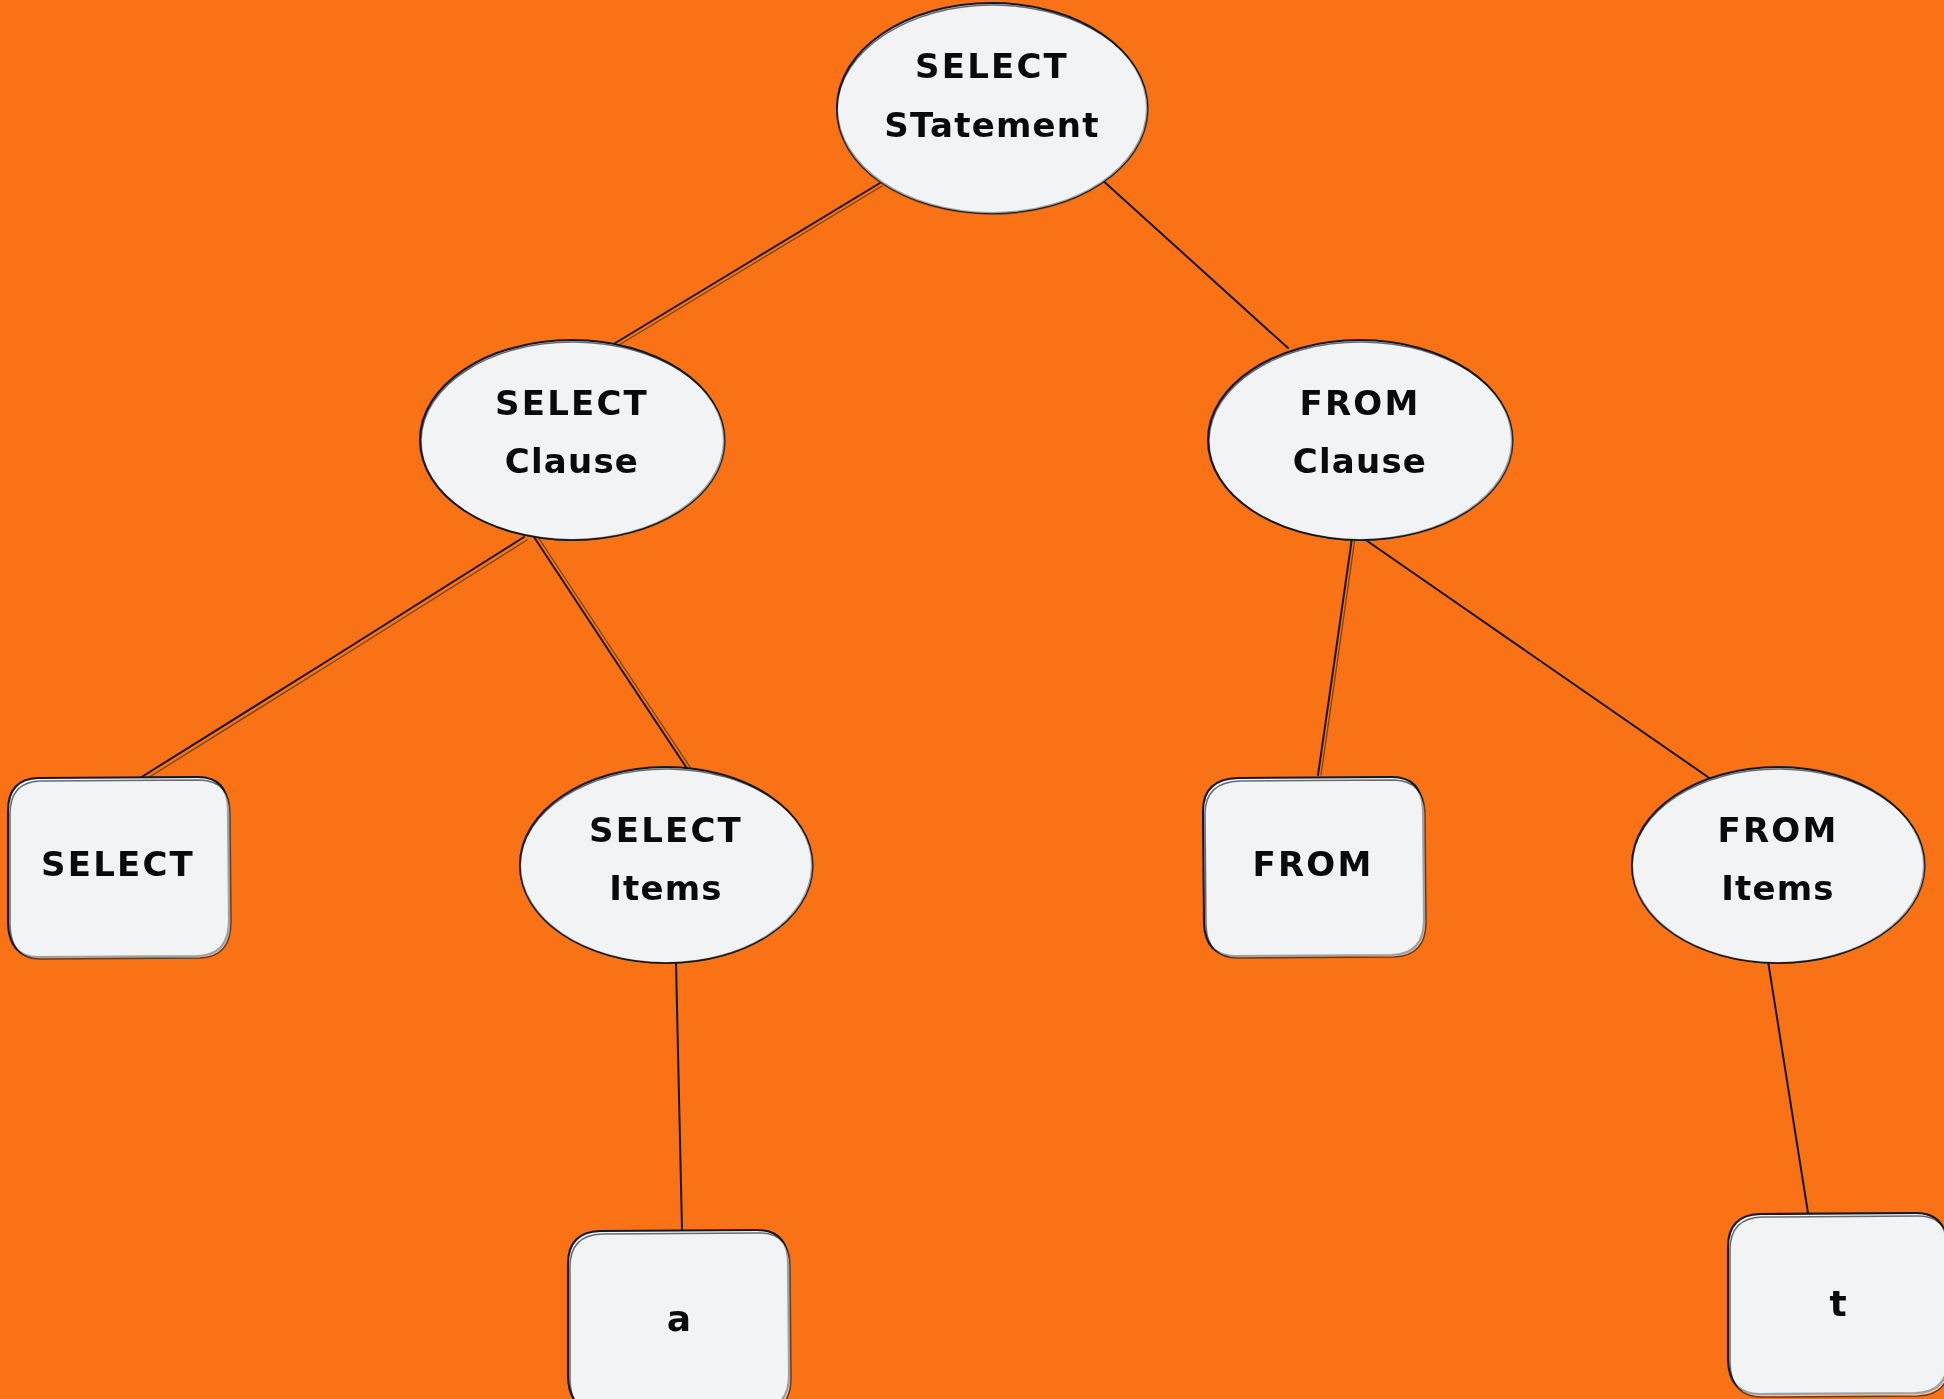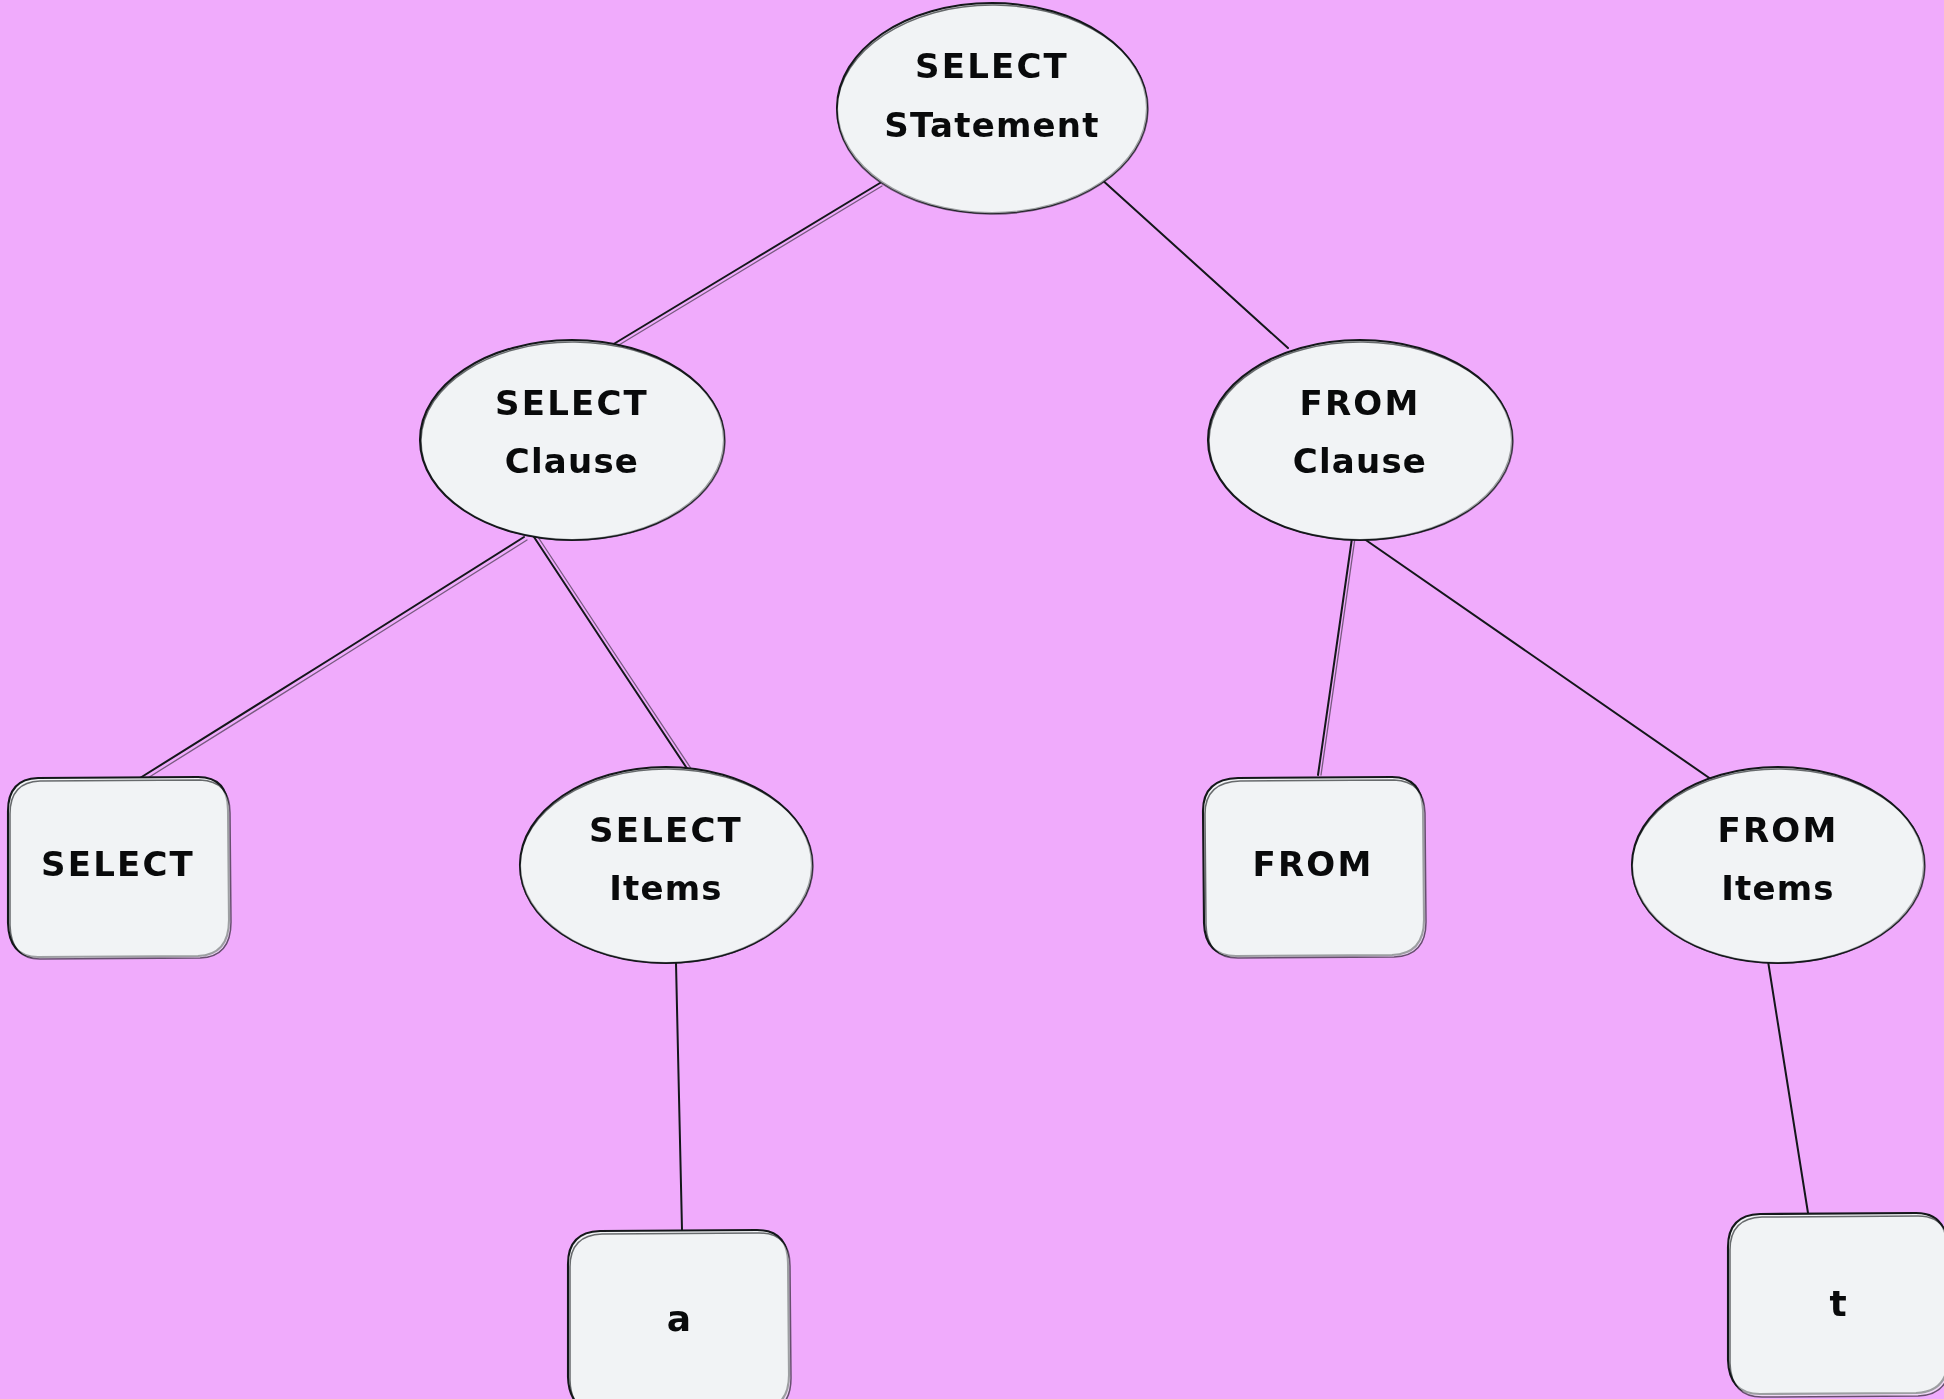--- a/index.html
+++ b/index.html
@@ -10,21 +10,21 @@
   body {
     width: 1944px;
     height: 1399px;
     overflow: hidden;
     font-family: "DejaVu Sans", sans-serif;
   }
   #diagram-root {
     position: relative;
     width: 1944px;
     height: 1399px;
-    background: #f0abfc;
+    background: #f97316;
   }
   svg#parse-tree {
     display: block;
     width: 1944px;
     height: 1399px;
   }
   .node-shape {
     fill: #f1f3f5;
     stroke: #14171a;
     stroke-width: 2.1;

